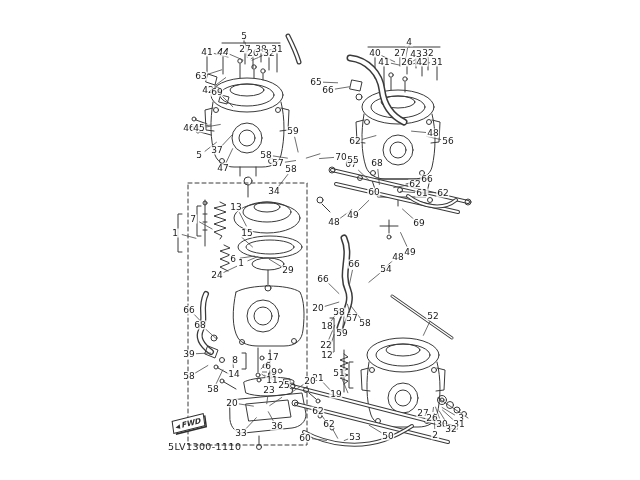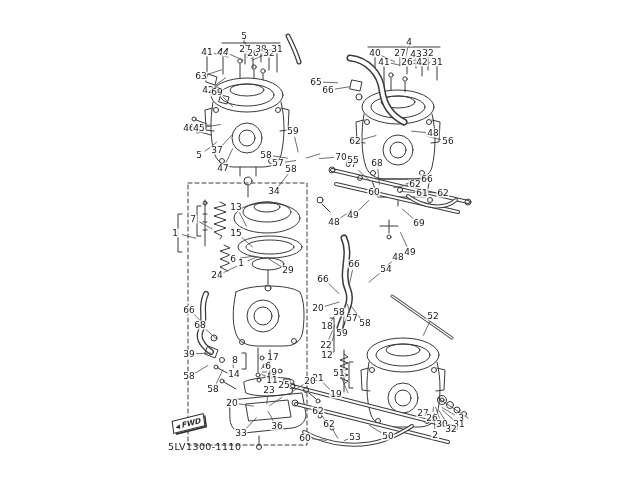--- a/index.html
+++ b/index.html
@@ -345,21 +345,21 @@
       <div class="callout" style="left: 374px; top: 192px;">60</div>
       <div class="callout" style="left: 422px; top: 193px;">61</div>
       <div class="callout" style="left: 443px; top: 193px;">62</div>
       <div class="callout" style="left: 274px; top: 191px;">34</div>
       <div class="callout" style="left: 236px; top: 207px;">13</div>
       <div class="callout" style="left: 193px; top: 219px;">7</div>
       <div class="callout" style="left: 353px; top: 215px;">49</div>
       <div class="callout" style="left: 334px; top: 222px;">48</div>
       <div class="callout" style="left: 419px; top: 223px;">69</div>
       <div class="callout" style="left: 175px; top: 233px;">1</div>
-      <div class="callout" style="left: 236px; top: 233px; text-align: right;">15</div>
+      <div class="callout" style="left: 247px; top: 233px; text-align: right;">15</div>
       <div class="callout" style="left: 410px; top: 252px;">49</div>
       <div class="callout" style="left: 398px; top: 257px;">48</div>
       <div class="callout" style="left: 233px; top: 259px;">6</div>
       <div class="callout" style="left: 241px; top: 263px;">1</div>
       <div class="callout" style="left: 354px; top: 264px;">66</div>
       <div class="callout" style="left: 386px; top: 269px;">54</div>
       <div class="callout" style="left: 288px; top: 270px;">29</div>
       <div class="callout" style="left: 217px; top: 275px;">24</div>
       <div class="callout" style="left: 323px; top: 279px;">66</div>
       <div class="callout" style="left: 318px; top: 308px;">20</div>

